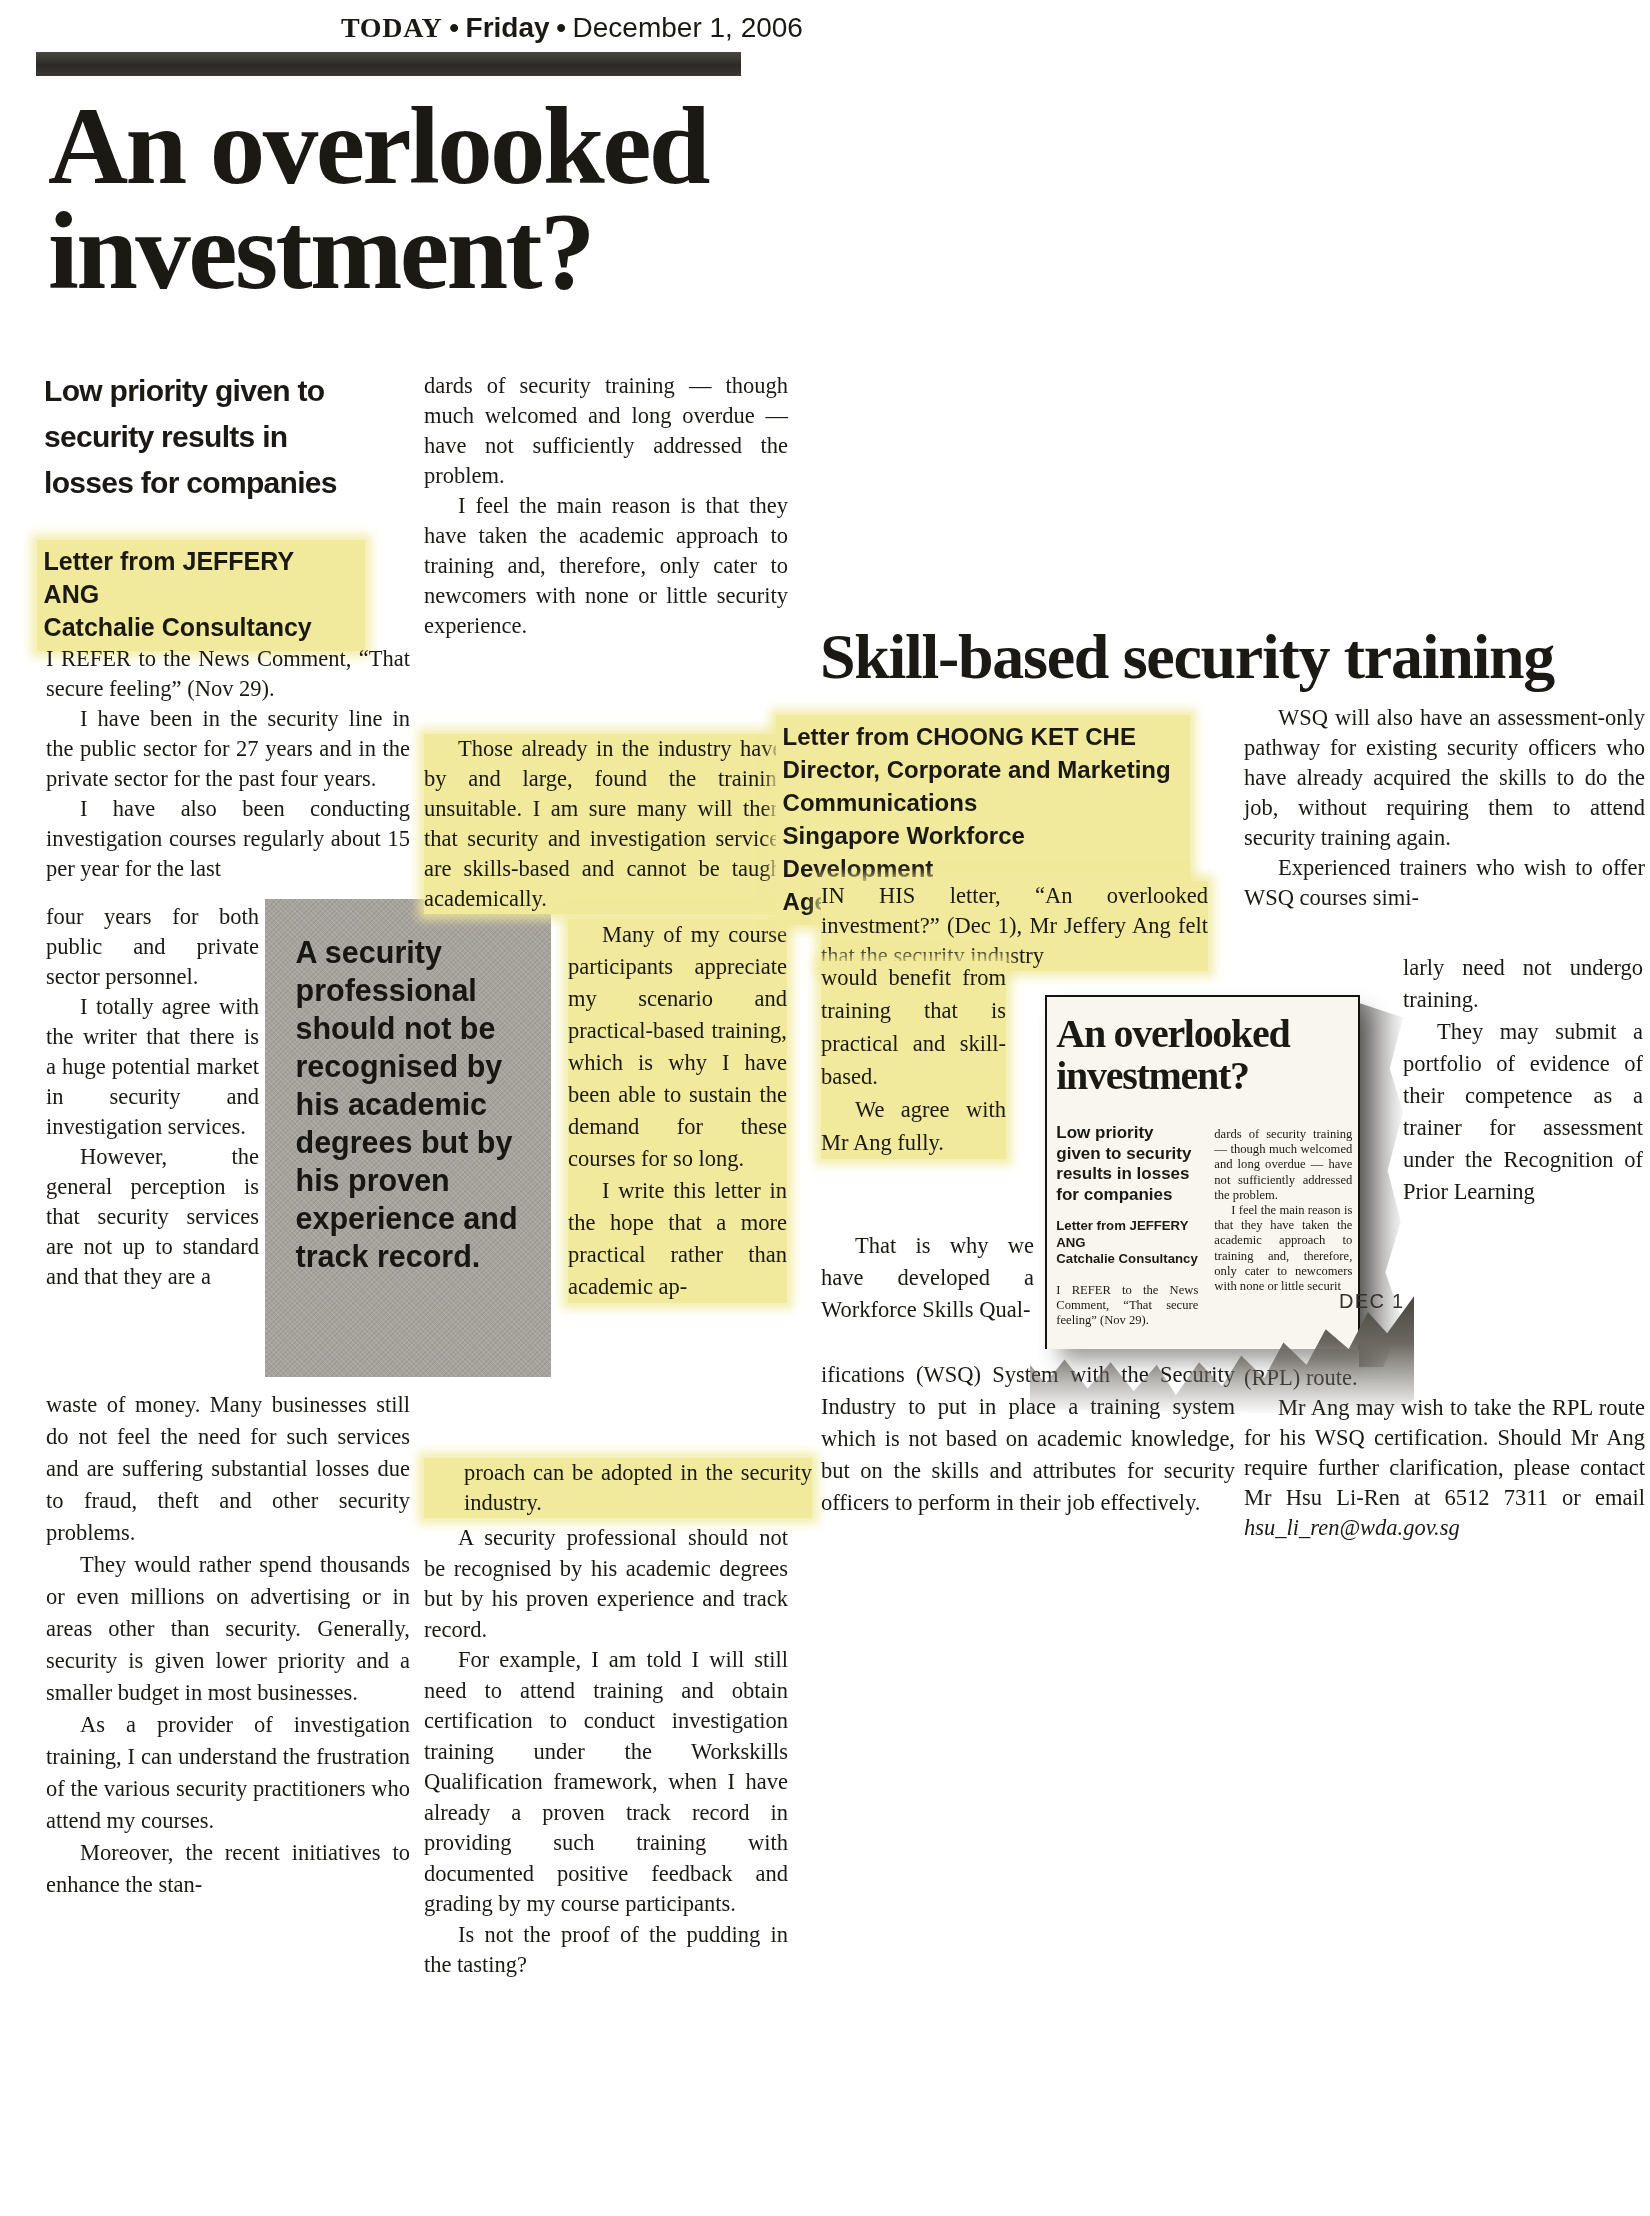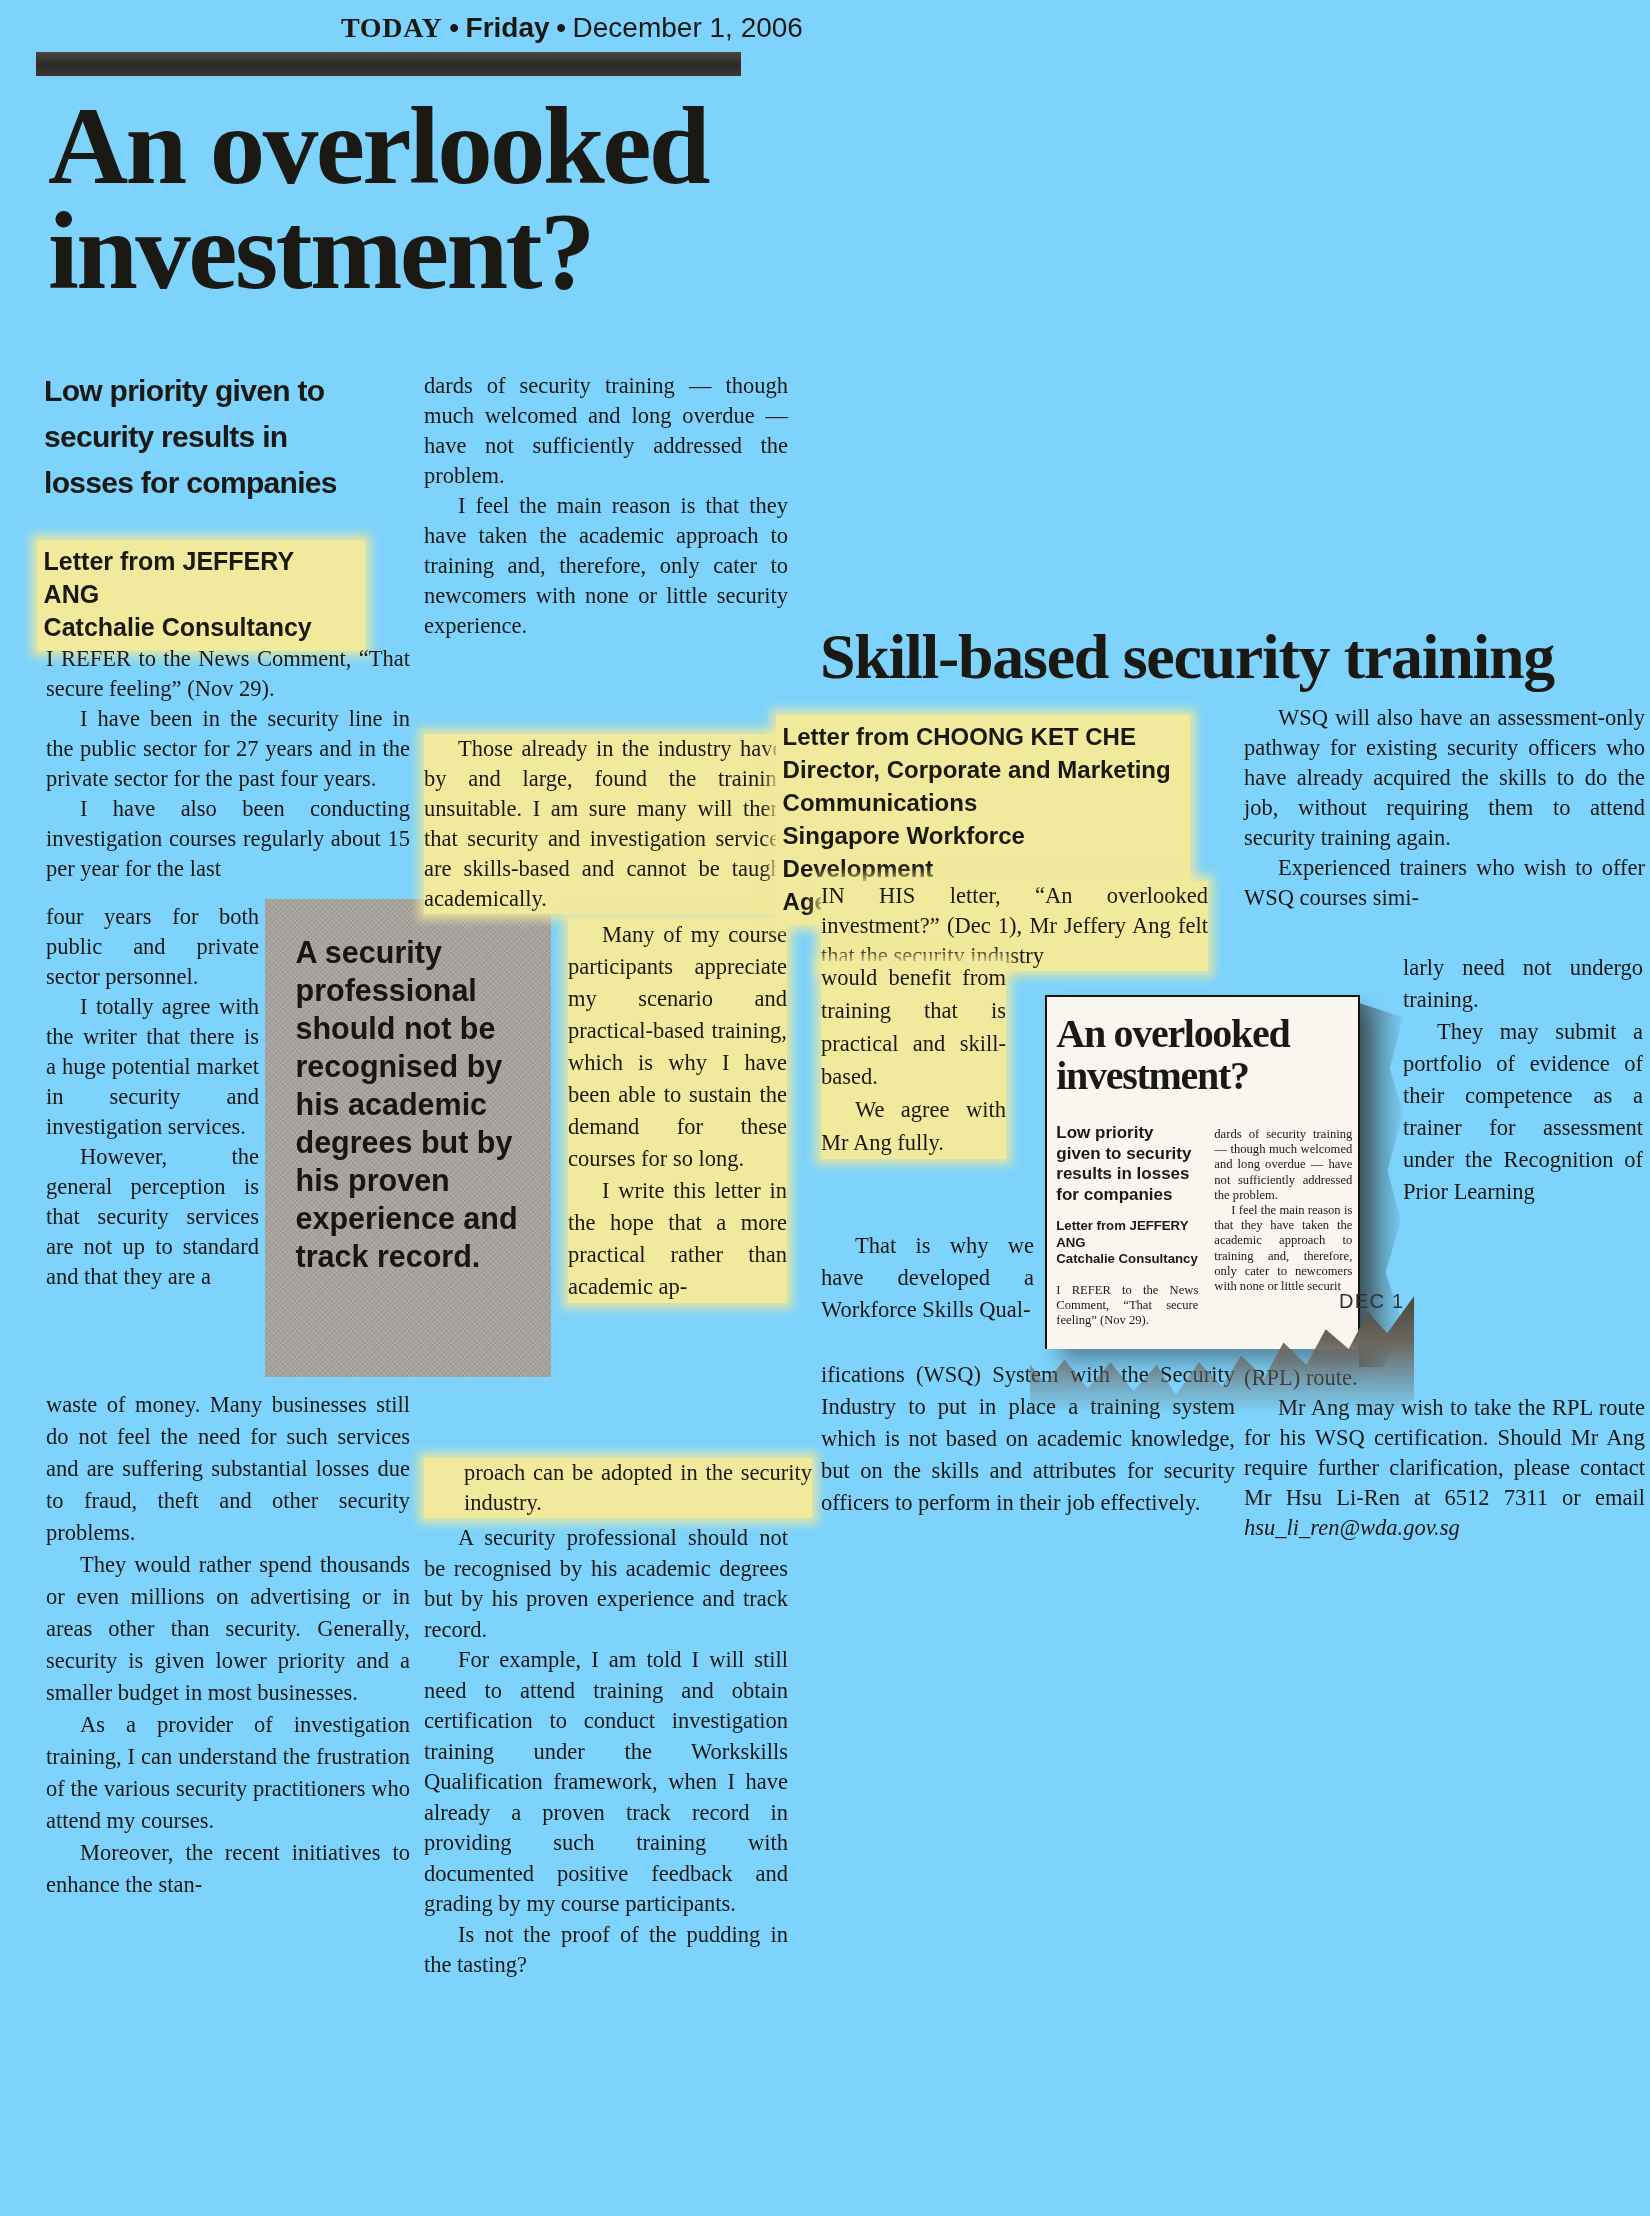--- a/index.html
+++ b/index.html
@@ -1,16 +1,16 @@
 <!DOCTYPE html>
 <html style="font-size:10.6px"><head>
 <meta charset="utf-8">
 <style>
   html,body{margin:0;padding:0;background:#d8d5cd;}
-  .page{position:relative;width:1651px;height:2216px;background:#7dd3fc;overflow:hidden;
+  .page{position:relative;width:1651px;height:2216px;background:#ffffff;overflow:hidden;
         font-family:"Liberation Serif", serif;color:#1b1914;}
   .abs{position:absolute;}
   .sans{font-family:"Liberation Sans", sans-serif;}
   
   .masthead{top:12px;left:341px;width:437px;font-size:28px;white-space:nowrap;}
   .masthead .paper{font-family:"Liberation Serif",serif;font-weight:bold;letter-spacing:0.7px;}
   .masthead .dot{font-family:"Liberation Sans",sans-serif;font-weight:bold;margin:0 6.6px;}
   .masthead .day{font-family:"Liberation Sans",sans-serif;font-weight:bold;}
   .masthead .date{font-family:"Liberation Sans",sans-serif;}
   .topbar{top:52px;left:36px;width:705px;height:24px;

